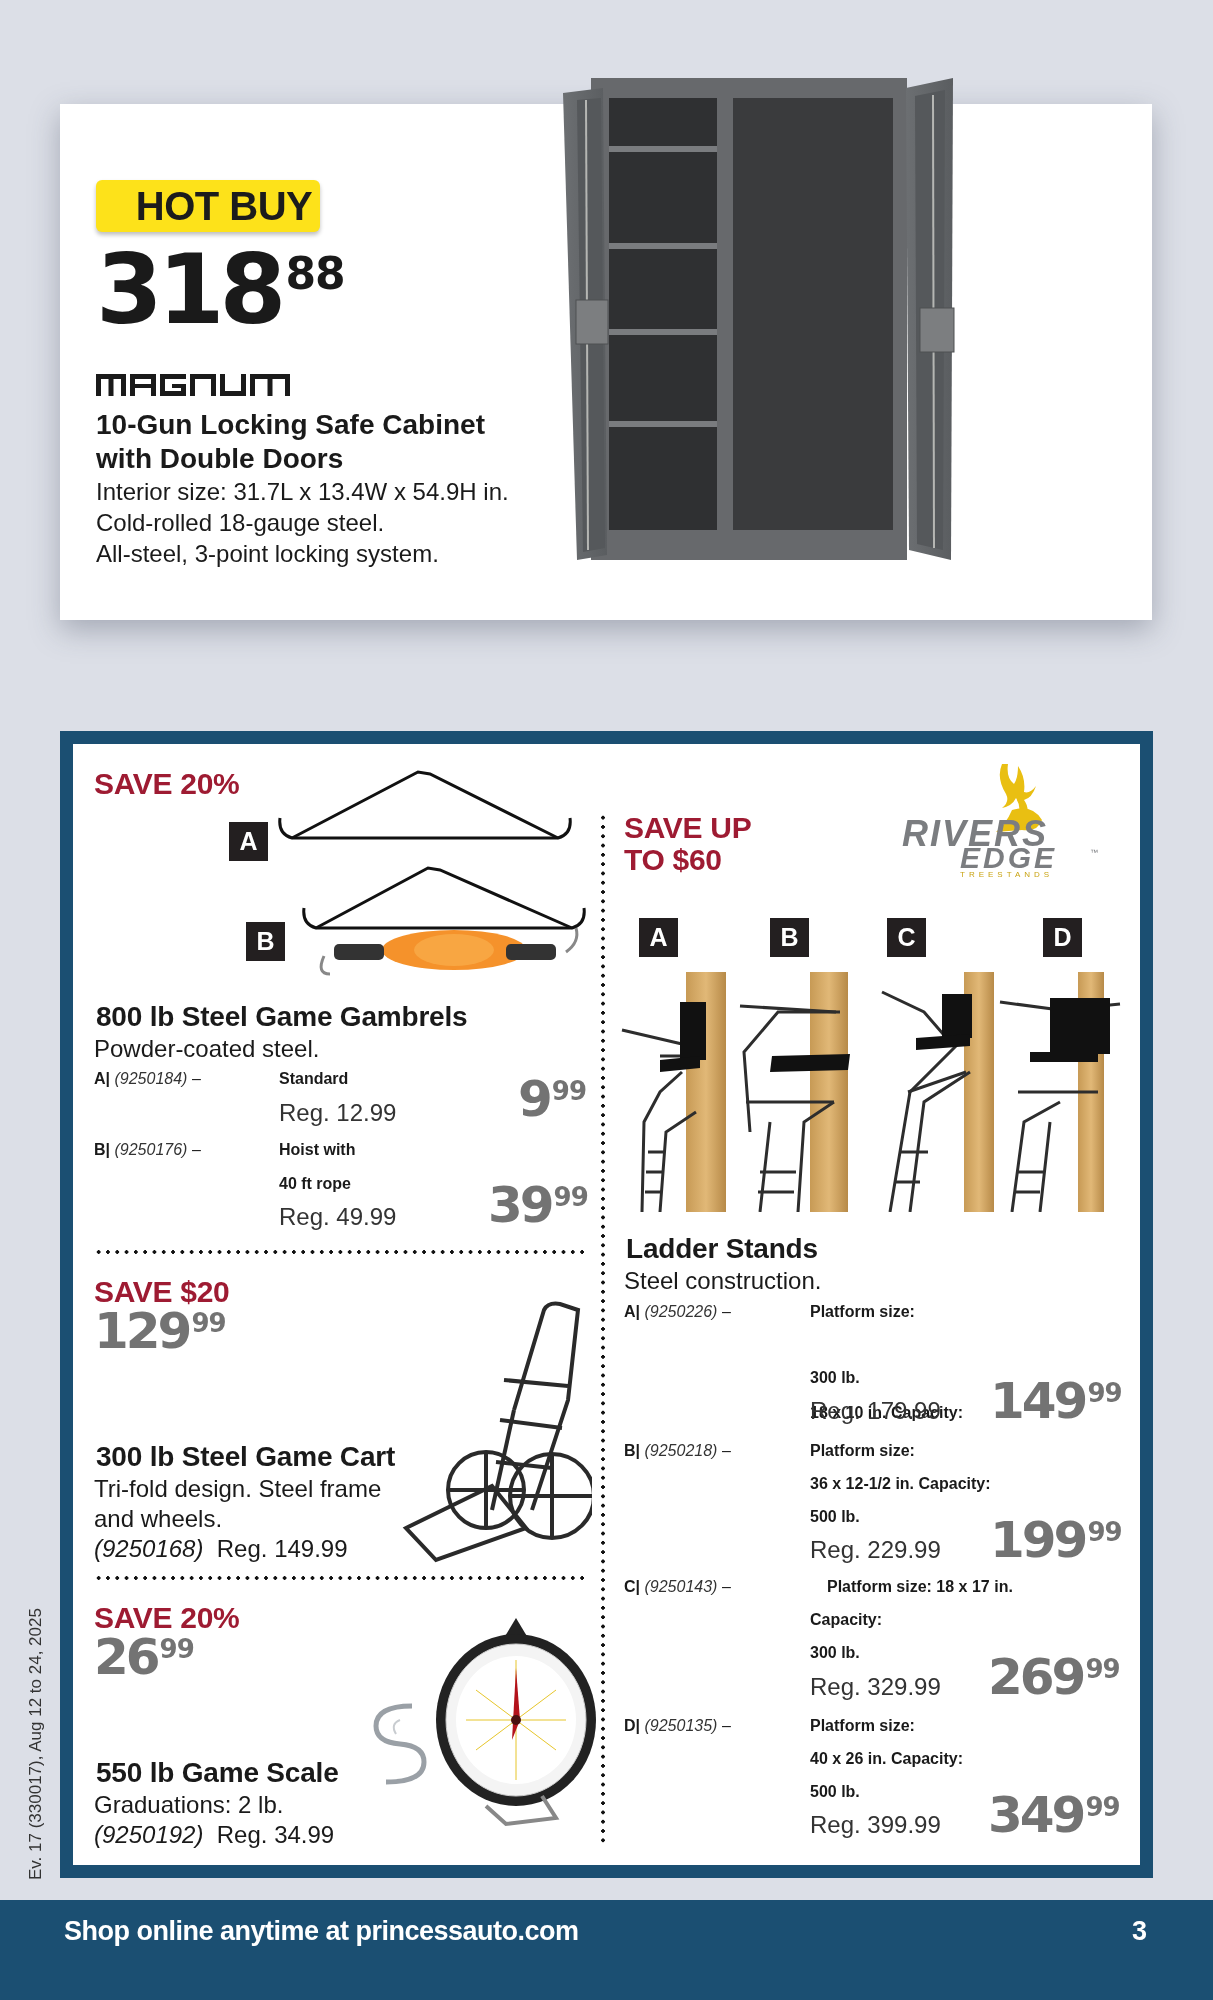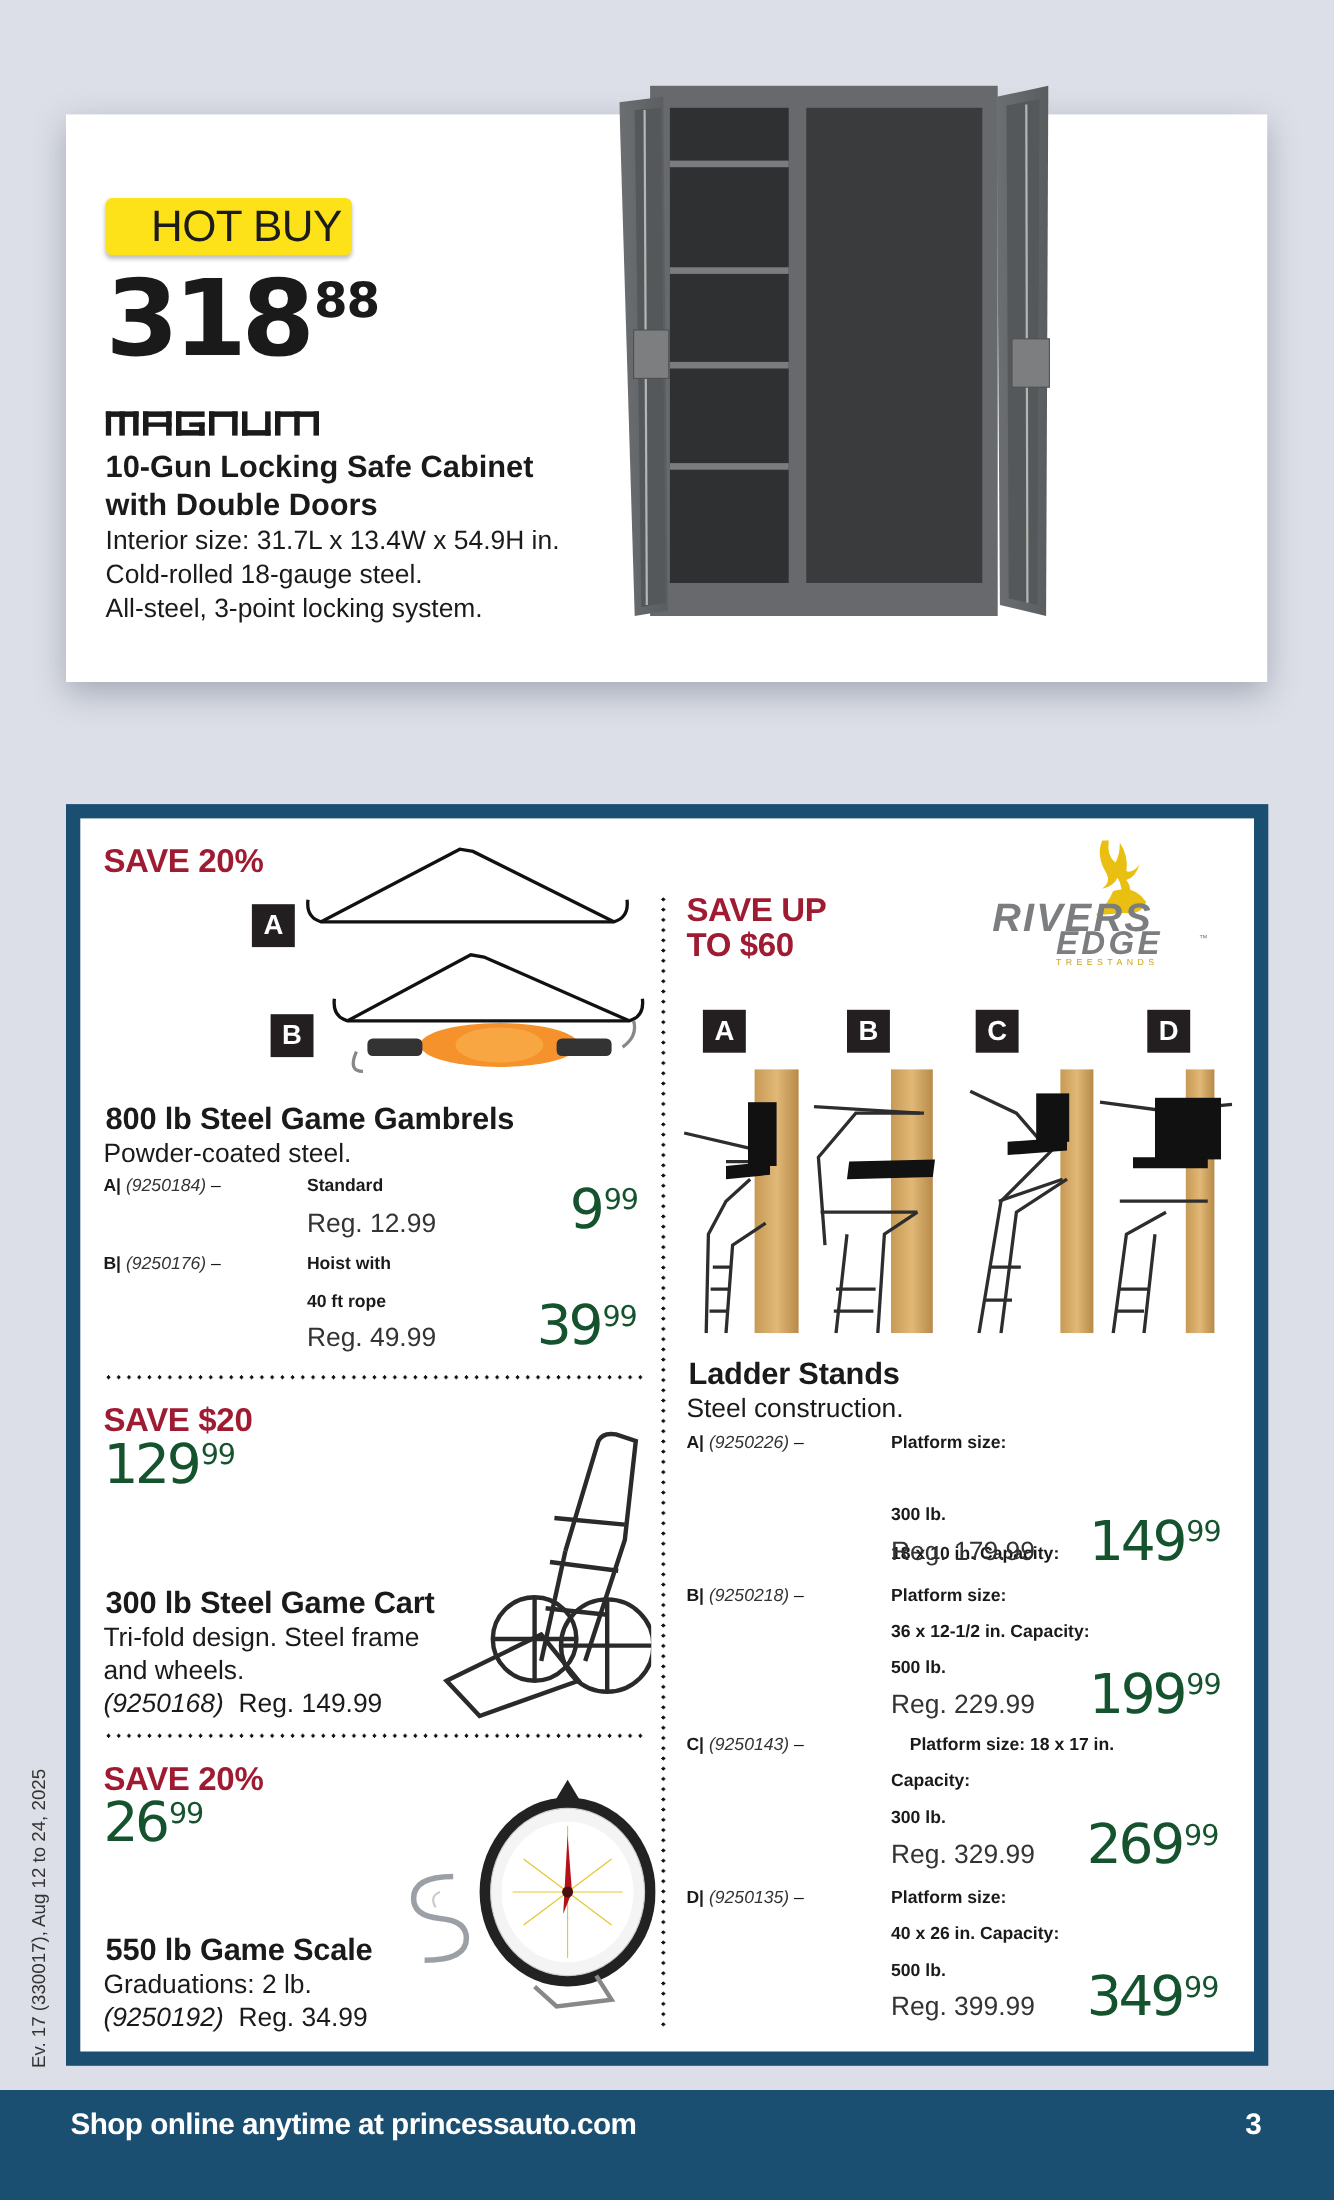--- a/index.html
+++ b/index.html
@@ -2,21 +2,21 @@
 <html><head>
 <meta charset="utf-8">
 <style>
   * { box-sizing: border-box; margin: 0; padding: 0; }
   html, body { width: 1213px; height: 2000px; overflow: hidden; }
   body { position: relative; background: #dcdfe7; font-family: "Liberation Sans", "DejaVu Sans", sans-serif; color: #1a1a1a; }
   .abs { position: absolute; }
 
   
   .hero-card { left: 60px; top: 104px; width: 1092px; height: 516px; background: #fff; box-shadow: 0 10px 28px rgba(60,70,90,.35); }
-  .hot-buy { left: 96px; top: 180px; width: 224px; height: 52px; background: #fde21a; border-radius: 6px; box-shadow: 0 3px 4px rgba(0,0,0,.25); font-weight: 400; font-size: 40px; line-height: 52px; text-align: center; color: #1c1c1c; letter-spacing: -0.5px; padding-left: 32px; }
+  .hot-buy { left: 96px; top: 180px; width: 224px; height: 52px; background: #fde21a; border-radius: 6px; box-shadow: 0 3px 4px rgba(0,0,0,.25); font-weight: 700; font-size: 40px; line-height: 52px; text-align: center; color: #1c1c1c; letter-spacing: -0.5px; padding-left: 32px; }
   .hero-price { left: 96px; top: 242px; font-weight: 900; font-family: "DejaVu Sans", sans-serif; color: #1a1a1a; white-space: nowrap; }
   .hero-price .big { font-size: 96px; line-height: 1; letter-spacing: -5px; font-weight: 700; }
   .hero-price .cents { font-size: 44px; vertical-align: top; position: relative; top: 6px; font-weight: 700; letter-spacing: -1px; margin-left: 4px; }
   .brand-logo { left: 96px; top: 372px; width: 200px; height: 26px; }
   .hero-title { left: 96px; top: 408px; font-size: 28px; line-height: 34px; font-weight: 700; }
   .hero-desc { left: 96px; top: 476px; font-size: 24px; line-height: 31px; }
   .sku { font-style: italic; }
 
   
   .cabinet { left: 563px; top: 60px; width: 582px; height: 640px; }
@@ -25,21 +25,21 @@
   .promo-box { left: 60px; top: 731px; width: 1093px; height: 1147px; background: #1b4f72; }
   .promo-inner { left: 73px; top: 744px; width: 1067px; height: 1121px; background: #fff; }
 
   .save { color: #9e1b32; font-weight: 700; font-size: 30px; line-height: 32px; letter-spacing: -0.3px; }
   .label-box { width: 39px; height: 39px; background: #231f20; color: #fff; font-weight: 700; font-size: 25px; line-height: 39px; text-align: center; }
 
   .prod-title { font-weight: 700; font-size: 28px; line-height: 34px; letter-spacing: -0.2px; }
   .prod-desc { font-size: 24px; line-height: 30px; }
   .bold { font-weight: 700; }
 
-  .price { font-weight: 400; font-family: "DejaVu Sans", sans-serif; white-space: nowrap; color: #14532d; }
+  .price { font-weight: 700; font-family: "DejaVu Sans", sans-serif; white-space: nowrap; color: #737373; }
   .price .big { font-size: 50px; line-height: 1; letter-spacing: -3px; }
   .price .cents { font-size: 26px; vertical-align: top; position: relative; top: 2px; letter-spacing: -1px; margin-left: 2px; }
 
   .hdots { height: 4px; background-image: radial-gradient(circle, #111 1.6px, transparent 1.8px); background-size: 9.3px 4px; background-repeat: repeat-x; }
   .vdots { width: 4px; background-image: radial-gradient(circle, #111 1.6px, transparent 1.8px); background-size: 4px 9.3px; background-repeat: repeat-y; }
 
   .variant-row { font-size: 16px; line-height: 33px; white-space: nowrap; }
   .variant-row .letter { font-weight: 700; }
   .variant-row .sku { font-style: italic; color: #333; }
   .reg { font-size: 24px; line-height: 33px; color: #333; }

